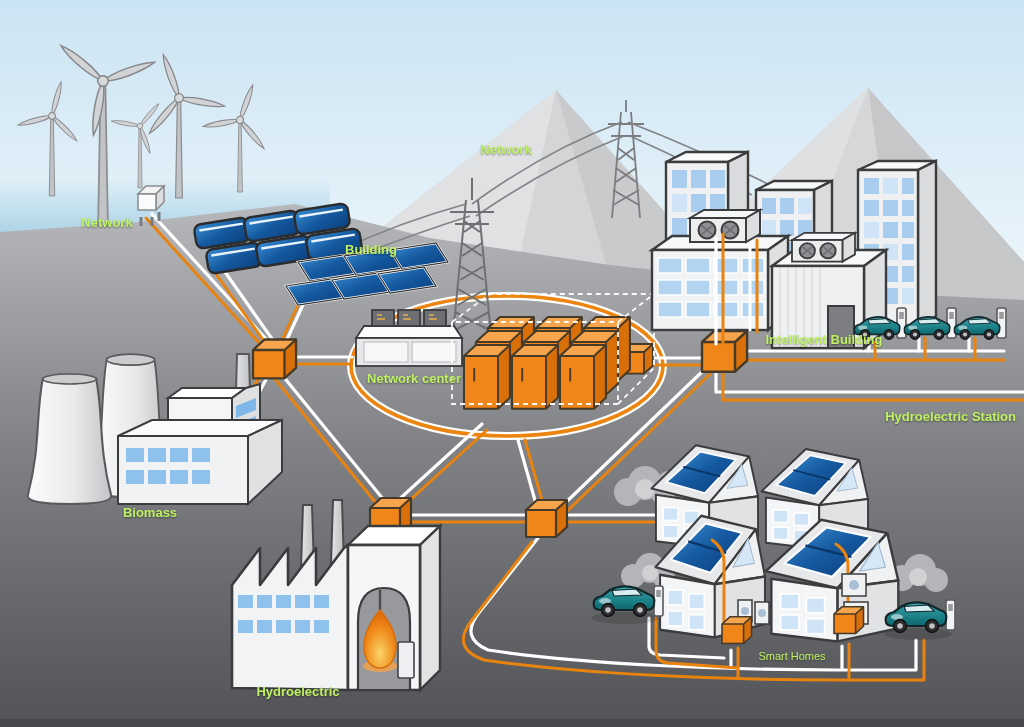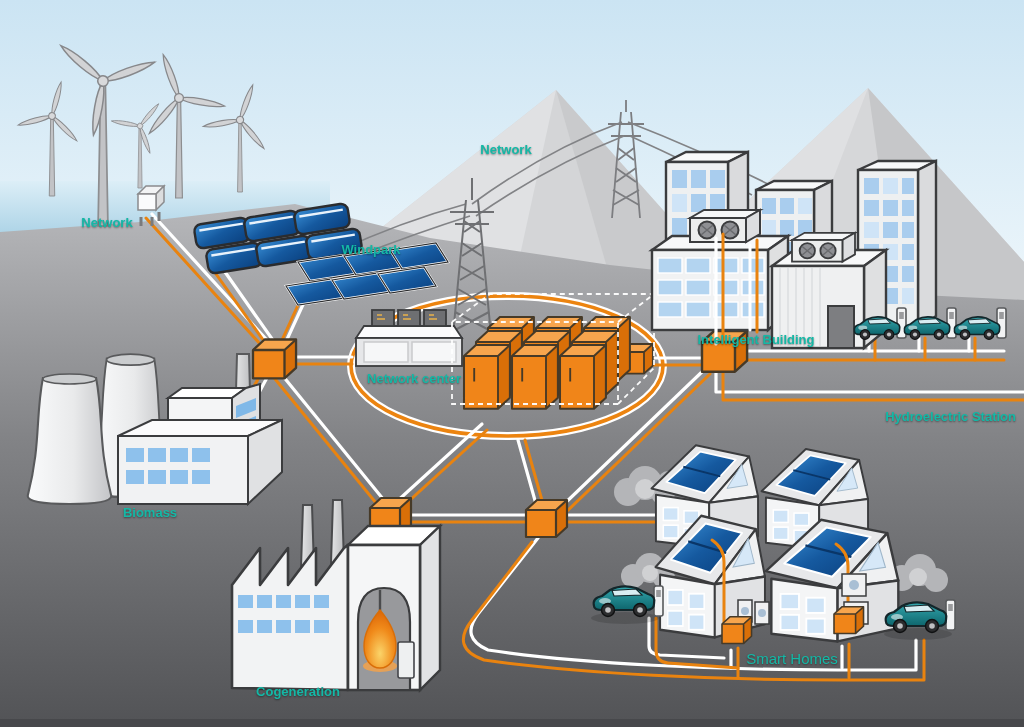--- a/index.html
+++ b/index.html
@@ -1,22 +1,22 @@
 <!DOCTYPE html>
 <html><head>
 <meta charset="utf-8">
 <style>
   html,body{margin:0;padding:0;background:#222;}
   .stage{position:relative;width:1024px;height:727px;overflow:hidden;
          font-family:"Liberation Sans",sans-serif;}
   .stage svg{position:absolute;left:0;top:0;}
-  .lbl{position:absolute;color:#14b8a6;font:700 13px "Liberation Sans",sans-serif;
+  .lbl{position:absolute;color:#bef264;font:700 13px "Liberation Sans",sans-serif;
        white-space:nowrap;transform:translateX(-50%);
        text-shadow:0 1px 2px rgba(0,0,0,.45);pointer-events:none;}
-  .lbl.big{font-size:15px;font-weight:400;}
+  .lbl.big{font-size:11px;font-weight:400;}
   .lbl.right{transform:none;}
 </style>
 </head>
 <body>
 
 <div class="stage">
 <svg width="1024" height="727" viewBox="0 0 1024 727">
 <defs>
   <linearGradient id="skyG" x1="0" y1="0" x2="0" y2="1">
     <stop offset="0" stop-color="#cbe4f3"></stop>
@@ -492,21 +492,21 @@
   <ellipse cx="625" cy="618" rx="34" ry="6" fill="#000" opacity="0.15"></ellipse>
   <ellipse cx="918" cy="634" rx="34" ry="6" fill="#000" opacity="0.15"></ellipse>
   <use href="#post" transform="translate(654,586)"></use>
   <use href="#car" transform="translate(592,584)"></use>
   <use href="#post" transform="translate(946,600)"></use>
   <use href="#car" transform="translate(884,600)"></use>
 </g>
 </svg>
 
 <div class="lbl" style="left:107px;top:215px">Network</div>
-<div class="lbl" style="left:371px;top:242px">Windpark</div>
+<div class="lbl" style="left:371px;top:242px">Building</div>
 <div class="lbl" style="left:506px;top:142px">Network</div>
 <div class="lbl" style="left:414px;top:371px">Network center</div>
-<div class="lbl" style="left:756px;top:332px">Intelligent Building</div>
+<div class="lbl" style="left:824px;top:332px">Intelligent Building</div>
 <div class="lbl right" style="right:8px;top:409px;left:auto">Hydroelectric Station</div>
 <div class="lbl" style="left:150px;top:505px">Biomass</div>
-<div class="lbl" style="left:298px;top:684px">Cogeneration</div>
+<div class="lbl" style="left:298px;top:684px">Hydroelectric</div>
 <div class="lbl big" style="left:792px;top:650px">Smart Homes</div>
 </div>
 
 </body></html>

